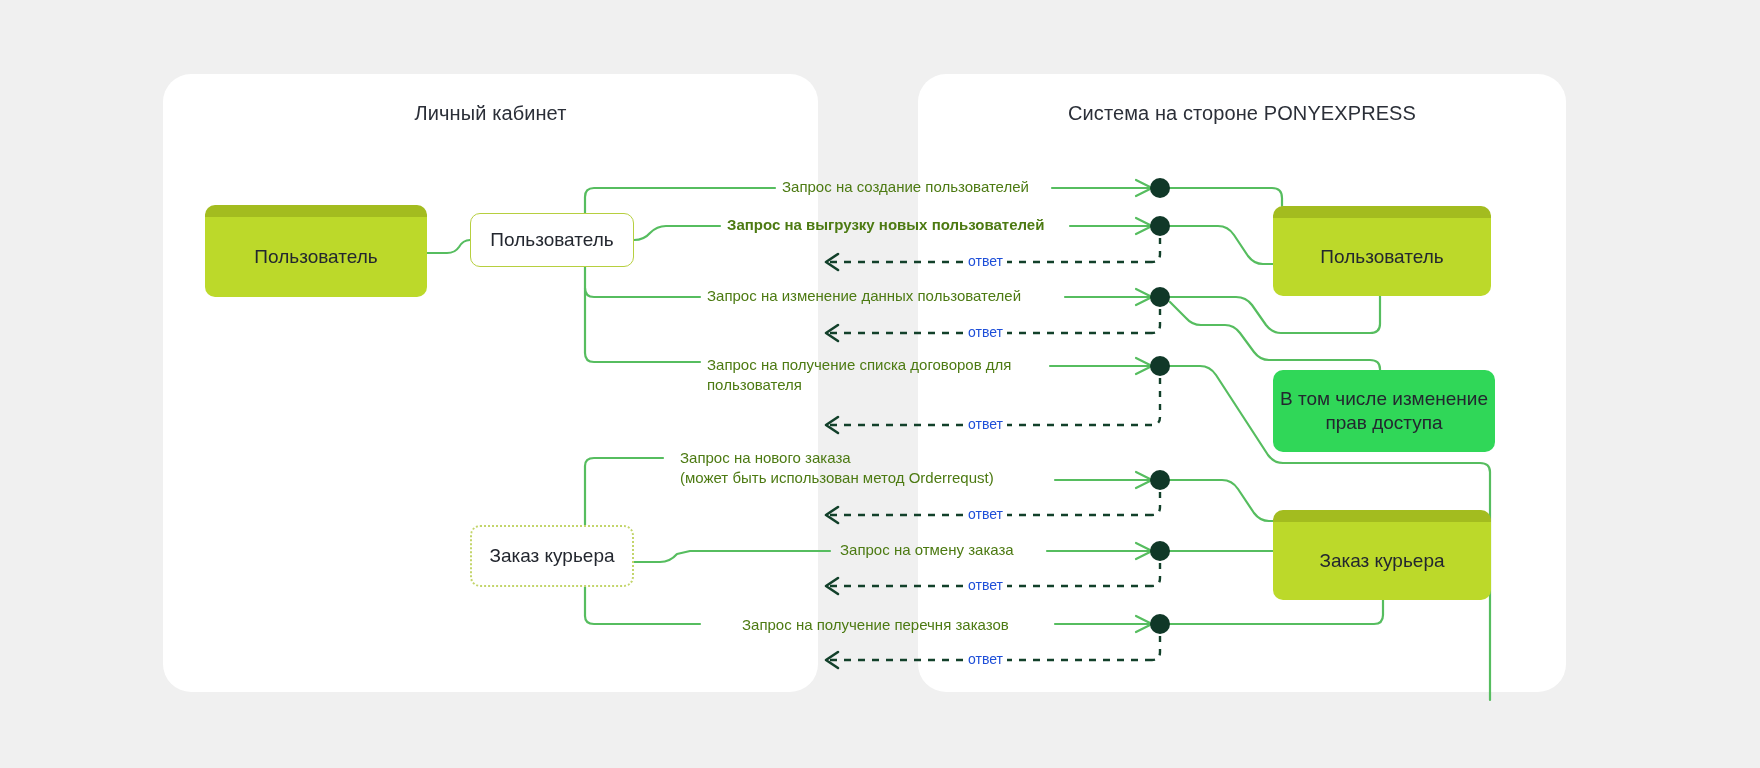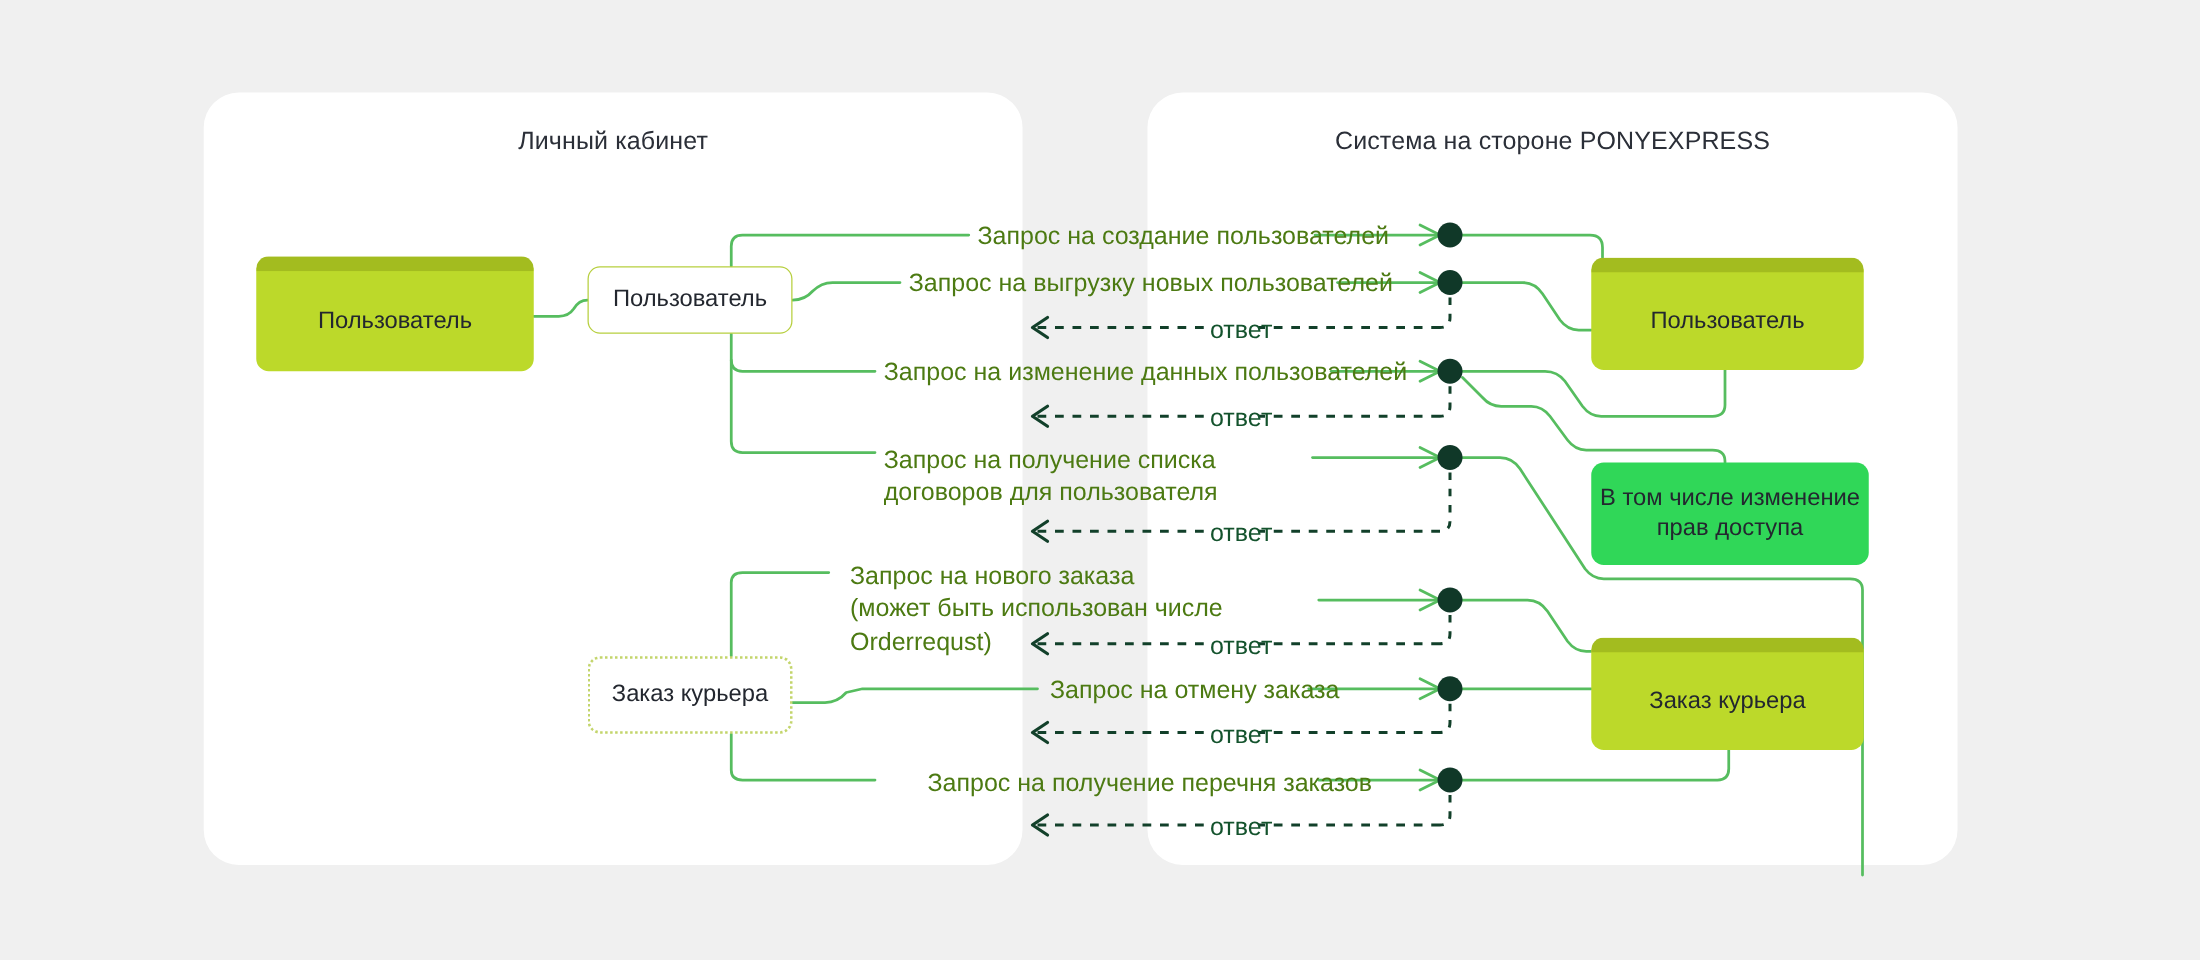--- a/index.html
+++ b/index.html
@@ -65,31 +65,31 @@
   #node-user-left      {left:205px;top:205px;width:222px;height:92px;}
   #node-user-mid       {left:470px;top:213px;width:164px;height:54px;}
   #node-order-mid      {left:470px;top:525px;width:164px;height:62px;}
   #node-user-right     {left:1273px;top:206px;width:218px;height:90px;}
   #node-access         {left:1273px;top:370px;width:222px;height:82px;}
   #node-order-right    {left:1273px;top:510px;width:218px;height:90px;}
 
   
   .elabel{
     position:absolute;
-    font-size:20px;
+    font-size:15px;
     color:#4c7a12;
     white-space:nowrap;
     z-index:4;
     background:transparent;
   }
   .elabel.two-line{white-space:normal;line-height:1.32;}
   .rlabel{
     position:absolute;
-    font-size:20px;
-    color:#14532d;
+    font-size:14px;
+    color:#1d4ed8;
     white-space:nowrap;
     z-index:4;
   }
 
   svg#wires{position:absolute;left:0;top:0;width:1760px;height:768px;z-index:2;}
   .solidline{fill:none;stroke:#56bd5f;stroke-width:2.2;stroke-linecap:round;stroke-linejoin:round;}
   .dashline{fill:none;stroke:#12402a;stroke-width:2.4;stroke-dasharray:7 7;stroke-linecap:butt;}
   .dashline-v{fill:none;stroke:#12402a;stroke-width:2.4;stroke-dasharray:6 7;}
   .dot{fill:#103828;}
   .arrowg{fill:none;stroke:#56bd5f;stroke-width:2.2;stroke-linecap:round;stroke-linejoin:round;}
@@ -224,32 +224,32 @@
   <div class="node bright" id="node-access">
     <span>В том числе изменение прав доступа</span>
   </div>
 
   <div class="node solid" id="node-order-right">
     <span>Заказ курьера</span>
   </div>
 
   <div class="elabel" style="left:782px;top:178px;">Запрос на создание пользователей</div>
 
-  <div class="elabel" style="left:727px;top:216px;">Запрос на выгрузку новых пользователей</div>
+  <div class="elabel" style="left:727px;top:216px;font-weight:bold;">Запрос на выгрузку новых пользователей</div>
 
   <div class="elabel two-line" style="left:707px;top:355px;width:338px;">
     <span>Запрос на получение списка договоров для</span>
     <span>пользователя</span>
   </div>
 
   <div class="elabel" style="left:707px;top:287px;">Запрос на изменение данных пользователей</div>
 
   <div class="elabel two-line" style="left:680px;top:448px;width:390px;">
     <div>Запрос на нового заказа</div>
-    <div>(может быть использован числе Orderrequst)</div>
+    <div>(может быть использован метод Orderrequst)</div>
   </div>
 
   <div class="elabel" style="left:840px;top:541px;">Запрос на отмену заказа</div>
 
   <div class="elabel" style="left:742px;top:616px;">Запрос на получение перечня заказов</div>
 
   <div class="rlabel" style="left:968px;top:253px;">ответ</div>
   <div class="rlabel" style="left:968px;top:324px;">ответ</div>
   <div class="rlabel" style="left:968px;top:416px;">ответ</div>
   <div class="rlabel" style="left:968px;top:506px;">ответ</div>

